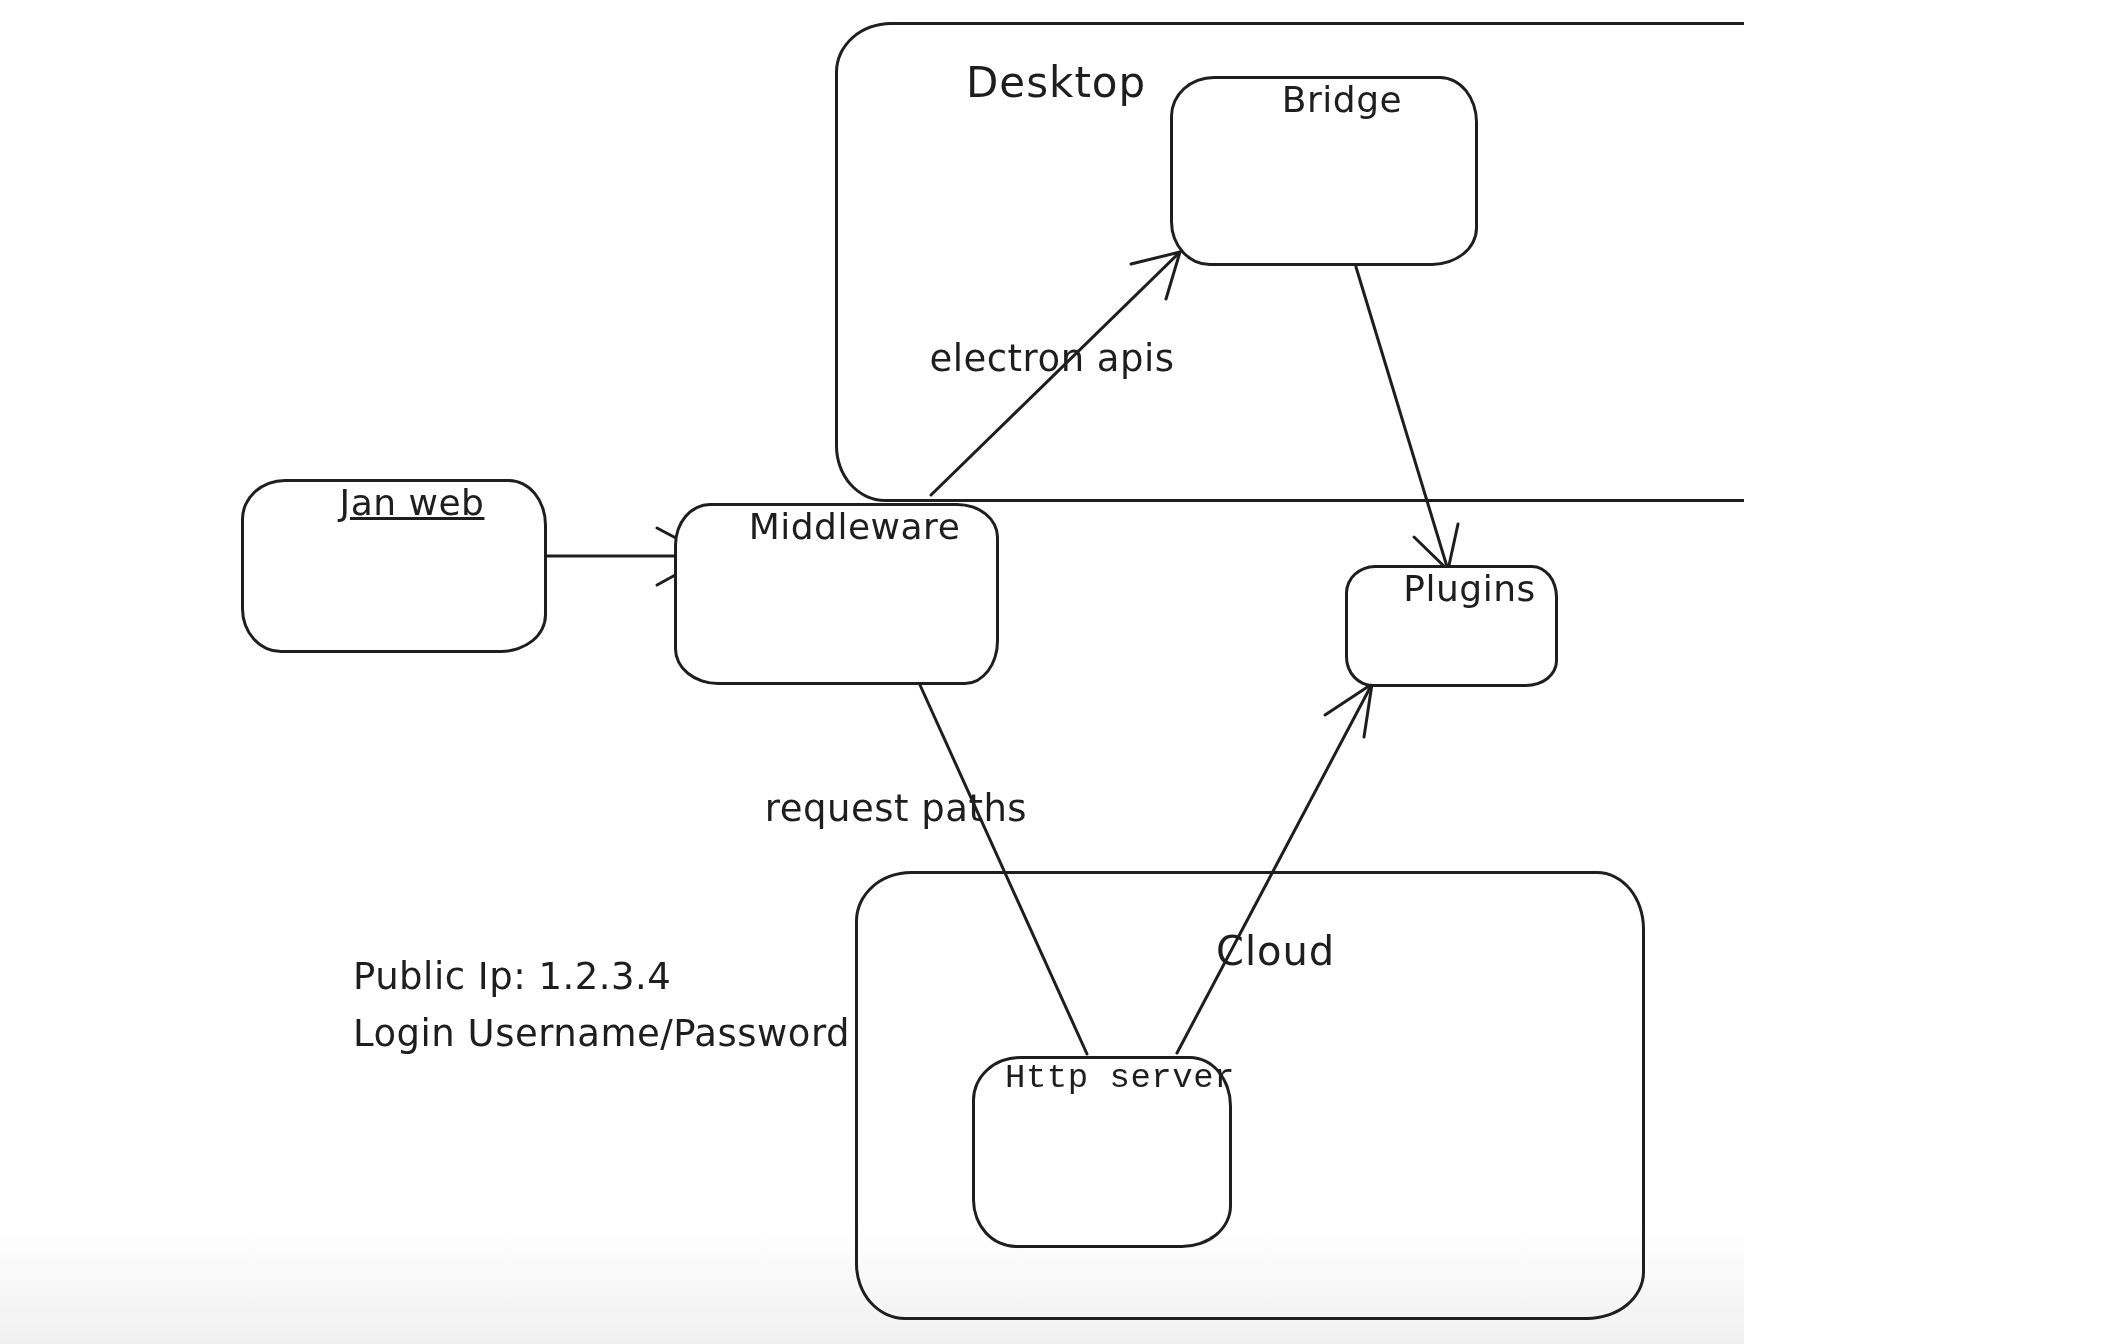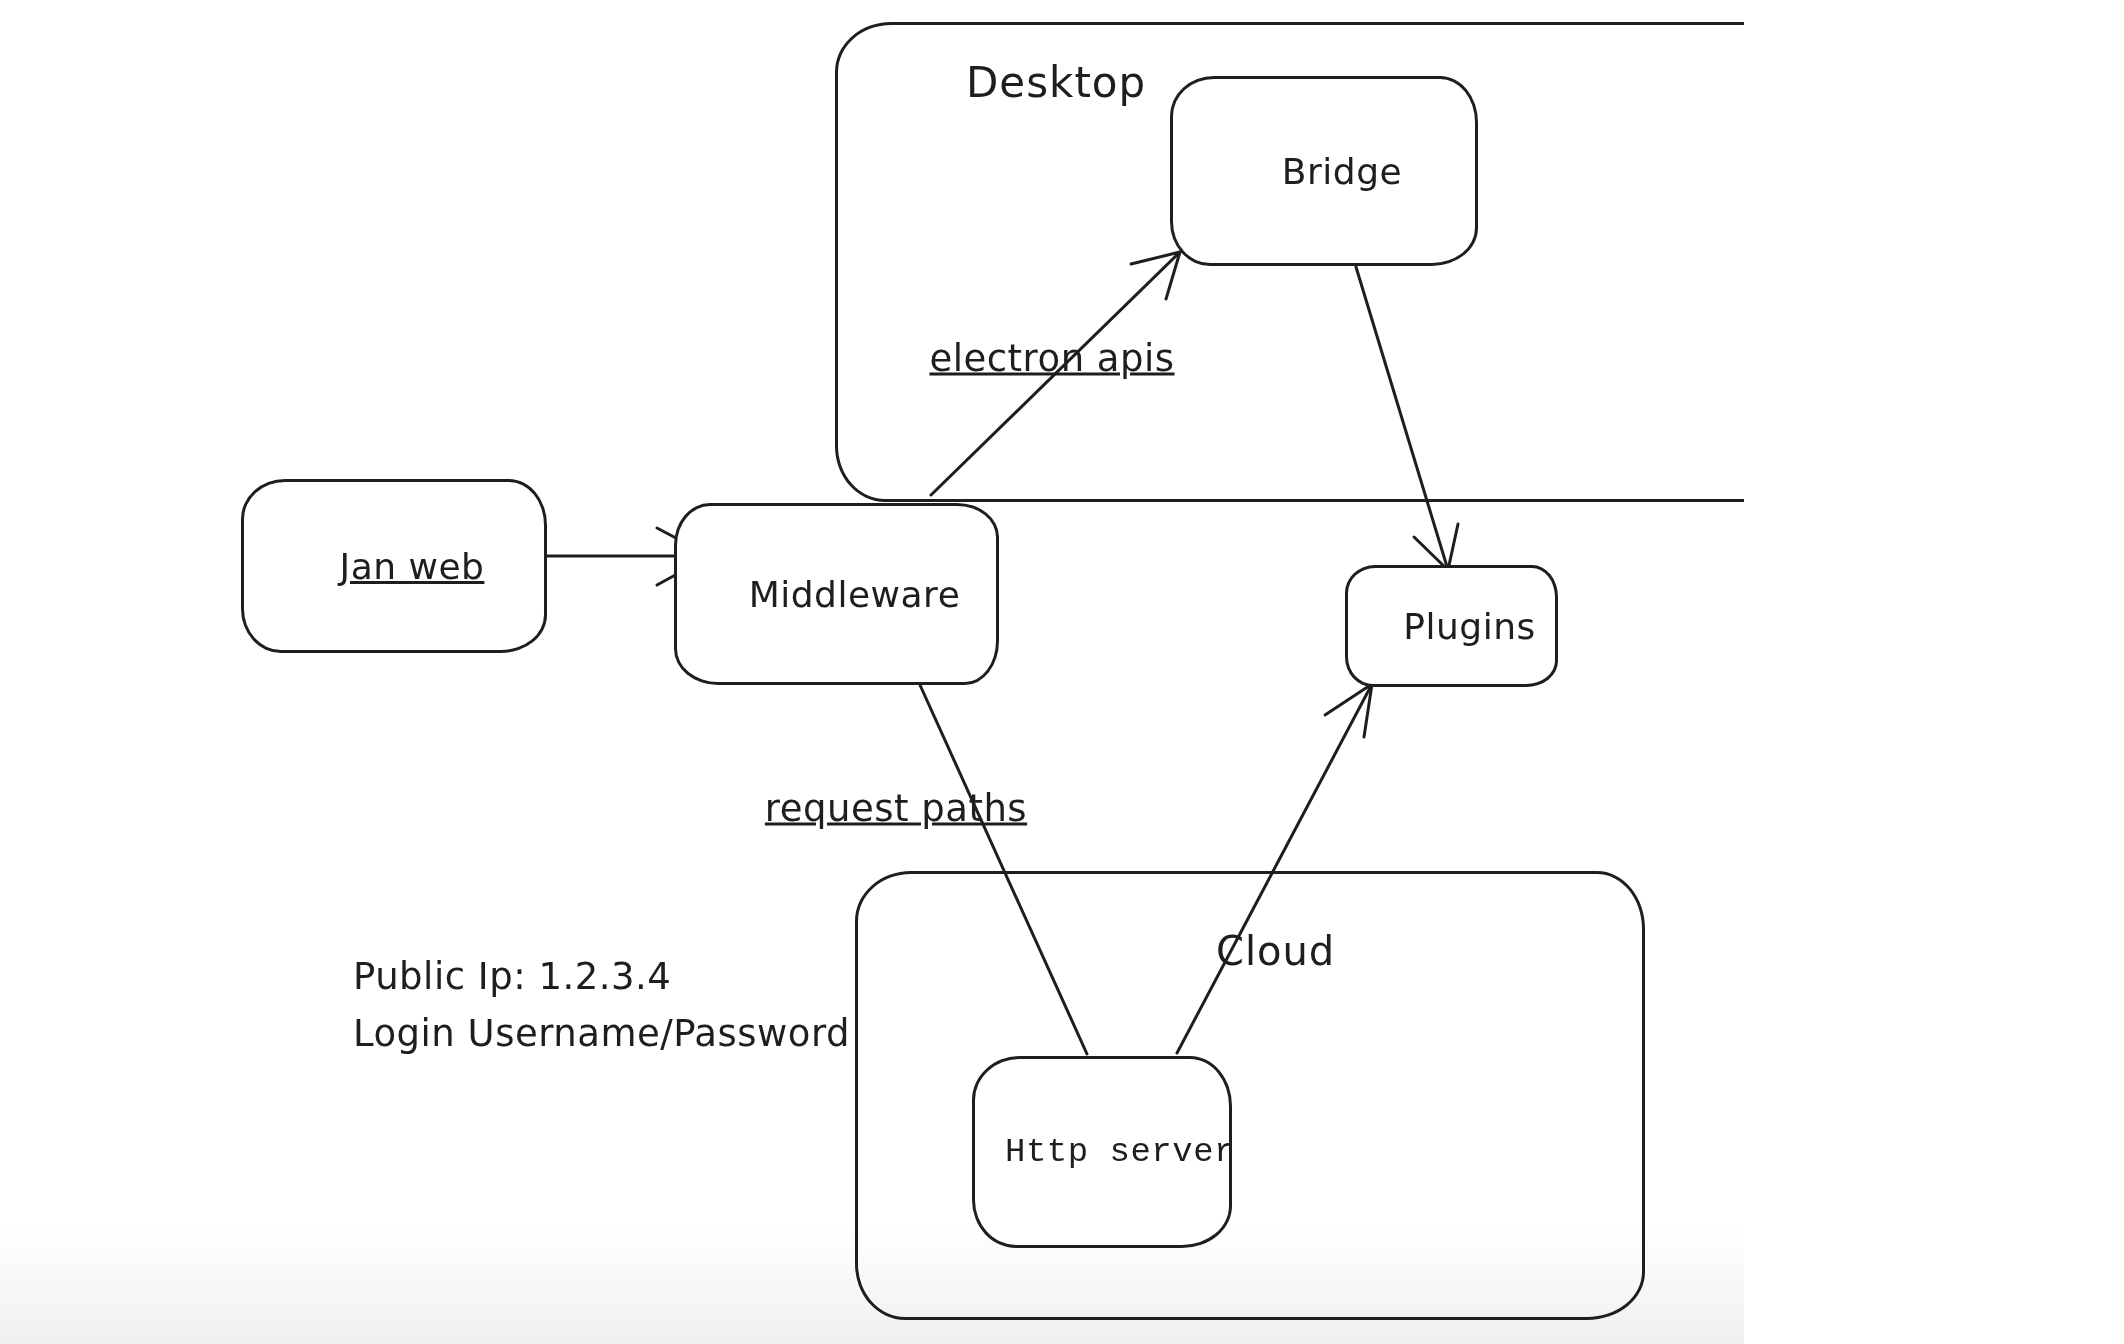--- a/index.html
+++ b/index.html
@@ -28,21 +28,21 @@
     stroke-width: 3;
     stroke-linecap: round;
     stroke-linejoin: round;
   }
   .shape {
     position: absolute;
     border: 3px solid #1e1e1e;
     background: transparent;
     box-sizing: border-box;
     display: flex;
-    align-items: center;
+    align-items: flex-start;
     justify-content: center;
     padding-left: 36px;
   }
   .node {
     background: #ffffff;
   }
   .node .node-label {
     font-size: 36px;
     white-space: nowrap;
     letter-spacing: 0.5px;
@@ -53,21 +53,20 @@
     white-space: nowrap;
     letter-spacing: 1px;
   }
   .edge-label {
     position: absolute;
     transform: translate(-50%, -50%);
     font-size: 37px;
     white-space: nowrap;
     letter-spacing: 0.5px;
     background: transparent;
-    text-decoration: underline;
   }
   .annotation {
     position: absolute;
     left: 353px;
     top: 948px;
     font-size: 37px;
     line-height: 57px;
     white-space: nowrap;
     letter-spacing: 0.5px;
   }

